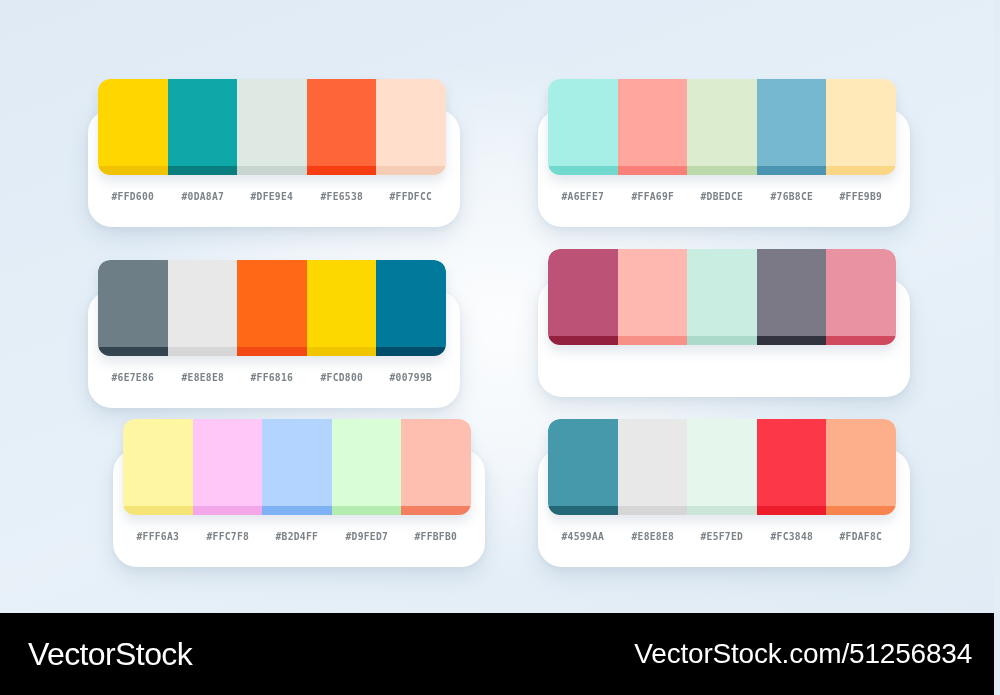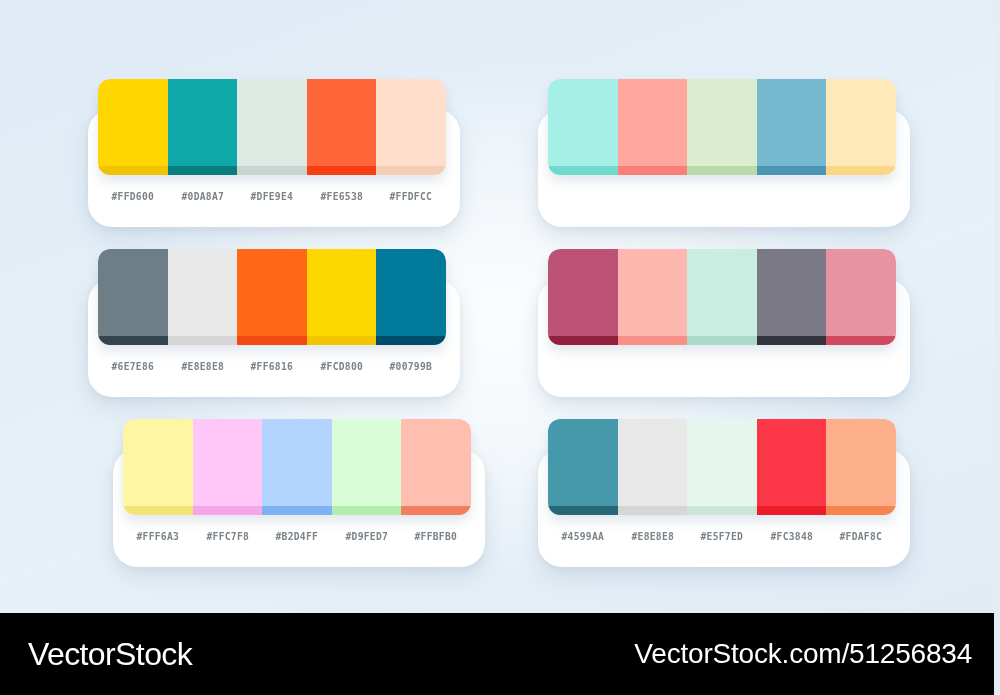--- a/index.html
+++ b/index.html
@@ -195,22 +195,29 @@
           </div>
           <div class="swatch">
             <div class="face" style="background: rgb(118, 184, 206);"></div>
             <div class="lip" style="background: rgb(74, 149, 177);"></div>
           </div>
           <div class="swatch">
             <div class="face" style="background: rgb(255, 233, 185);"></div>
             <div class="lip" style="background: rgb(251, 214, 132);"></div>
           </div>
         </div>
-      </div>
-      <div class="palette" style="left: 88px; top: 249px;">
+        <div class="labels">
+          <div class="hex-label">#A6EFE7</div>
+          <div class="hex-label">#FFA69F</div>
+          <div class="hex-label">#DBEDCE</div>
+          <div class="hex-label">#76B8CE</div>
+          <div class="hex-label">#FFE9B9</div>
+        </div>
+      </div>
+      <div class="palette" style="left: 88px; top: 260px;">
         <div class="card"></div>
         <div class="swatches">
           <div class="swatch">
             <div class="face" style="background: rgb(110, 126, 134);"></div>
             <div class="lip" style="background: rgb(52, 68, 80);"></div>
           </div>
           <div class="swatch">
             <div class="face" style="background: rgb(232, 232, 232);"></div>
             <div class="lip" style="background: rgb(214, 214, 214);"></div>
           </div>

